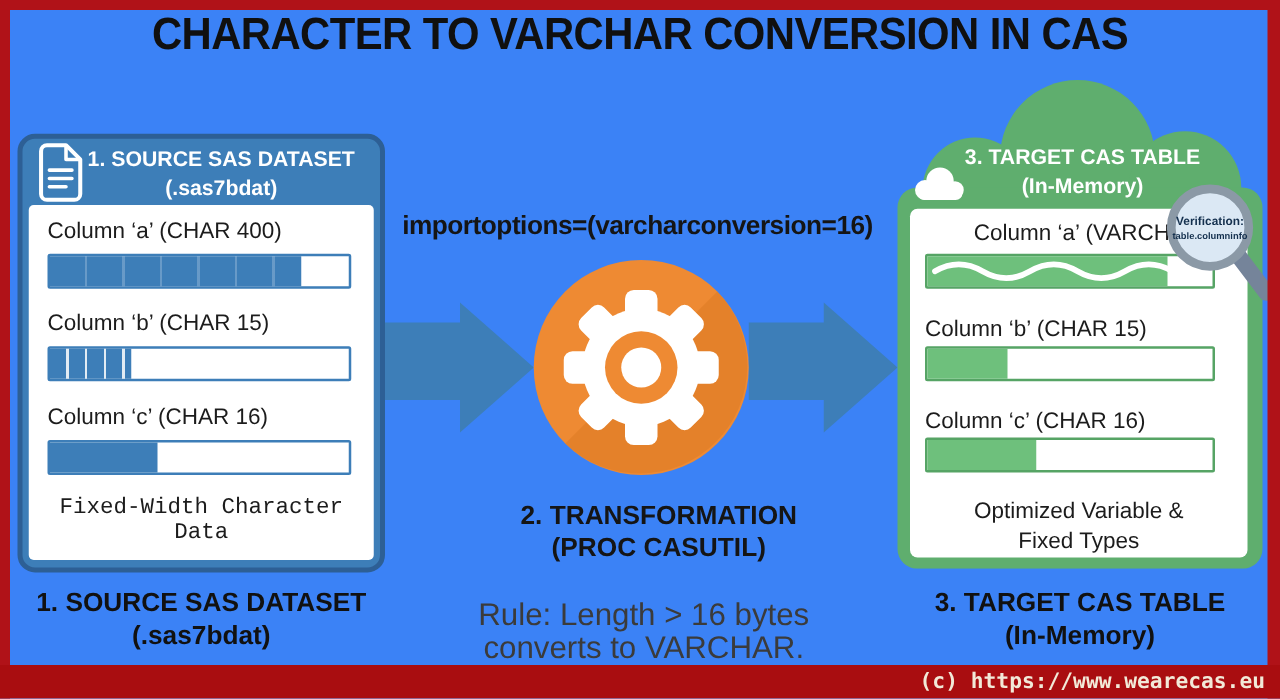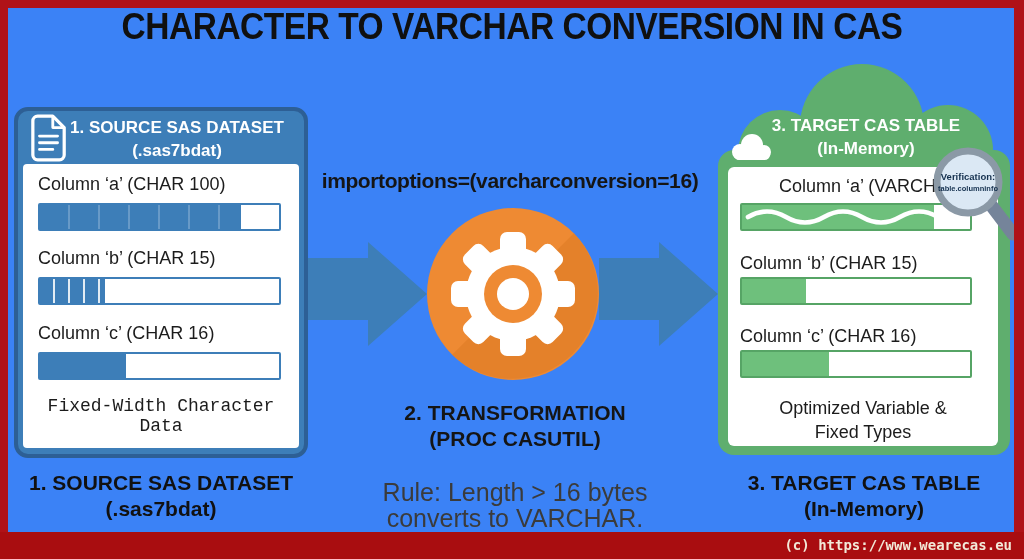--- a/index.html
+++ b/index.html
@@ -5,21 +5,21 @@
   html,body{margin:0;padding:0;}
   .stage{position:relative;width:1024px;height:559px;background:#3b82f6;overflow:hidden;
          font-family:"Liberation Sans",sans-serif;color:#1e1e1e;}
   
   .frame{position:absolute;background:#b01218;z-index:40;}
   .frame-top{left:0;top:0;width:1024px;height:8px;}
   .frame-left{left:0;top:0;width:8px;height:559px;}
   .frame-right{right:0;top:0;width:10px;height:559px;}
   .footerbar{position:absolute;left:0;bottom:0;width:1024px;height:27px;background:#a90d10;z-index:45;
              box-sizing:border-box;text-align:right;padding-right:12px;}
-  .footerbar span{font-family:"DejaVu Sans Mono",monospace;font-weight:bold;font-size:14px;
+  .footerbar span{font-family:"DejaVu Sans Mono",monospace;font-weight:bold;font-size:17px;
              color:#f2e9d8;line-height:27px;}
   
   .title{position:absolute;left:0;top:6px;width:1024px;text-align:center;font-size:36px;font-weight:700;
          color:#101010;transform:scaleX(.93);letter-spacing:-.5px;white-space:nowrap;}
   
   .panel{position:absolute;box-sizing:border-box;}
   .col-label{position:absolute;font-size:18px;color:#1c1c1c;white-space:nowrap;}
   .bar{position:absolute;height:28px;box-sizing:border-box;background:#fff;border-radius:2px;}
   .bar-fill{height:100%;box-sizing:border-box;}
   
@@ -30,21 +30,21 @@
               font-weight:700;font-size:17px;line-height:23px;white-space:nowrap;}
   .bar-blue{border:2px solid #3d7eb8;width:243px;}
   .fill-blue{background:#3d7eb8;}
   .faint-seg{background-image:repeating-linear-gradient(90deg,transparent 0 28px,rgba(255,255,255,.22) 28px 30px);}
   .seg15{background-image:repeating-linear-gradient(90deg,transparent 0 13px,rgba(255,255,255,.85) 13px 15px);}
   .footnote{position:absolute;text-align:center;font-size:18px;color:#1c1c1c;}
   .caption{position:absolute;text-align:center;font-weight:700;font-size:21px;line-height:26px;color:#111;z-index:3;}
   
   .code-line{position:absolute;left:310px;top:169px;width:400px;text-align:center;font-weight:700;
              font-size:21px;letter-spacing:-.4px;color:#151515;white-space:nowrap;}
-  .mid-caption{position:absolute;left:340px;top:400px;width:350px;text-align:center;font-weight:700;
+  .mid-caption{position:absolute;left:352px;top:400px;width:350px;text-align:center;font-weight:700;
                font-size:21px;line-height:26px;color:#151515;}
   .rule-text{position:absolute;left:330px;top:480px;width:370px;text-align:center;font-size:25px;
              line-height:25.5px;color:#3b3b3b;}
   .flow-svg{position:absolute;z-index:1;}
   
   #tgt-panel{left:714px;top:52px;width:300px;height:403px;z-index:2;}
   .tgt-cloud-svg{position:absolute;left:0;top:0;}
   .tgt-header{position:absolute;left:16px;top:62px;width:272px;text-align:center;color:#fff;
               font-weight:700;font-size:17px;line-height:23px;white-space:nowrap;z-index:2;}
   .tgt-white{position:absolute;left:14px;top:115px;width:270px;height:279px;background:#fff;border-radius:6px;z-index:2;}
@@ -97,21 +97,21 @@
       <path d="M8,3 h16 l12,12 v29 a5,5 0 0 1 -5,5 h-23 a5,5 0 0 1 -5,-5 v-36 a5,5 0 0 1 5,-5 z" fill="none" stroke="#ffffff" stroke-width="3.4" stroke-linejoin="round"></path>
       <path d="M24,3 v12 h12" fill="none" stroke="#ffffff" stroke-width="3" stroke-linejoin="round"></path>
       <path d="M10,24 h19 M10,31 h19 M10,38 h14" stroke="#ffffff" stroke-width="3" stroke-linecap="round"></path>
     </svg>
     <div class="src-header">
       <div>1. SOURCE SAS DATASET</div>
       <div>(.sas7bdat)</div>
     </div>
     <div class="src-white"></div>
 
-    <div class="col-label" style="left:20px;top:63px;">Column ‘a’ (CHAR 100)</div>
+    <div class="col-label" style="left:20px;top:63px;">Column ‘a’ (CHAR 400)</div>
     <div class="bar bar-blue" style="left:20px;top:92px;">
       <div class="bar-fill fill-blue faint-seg" style="width: 84%;"></div>
     </div>
 
     <div class="col-label" style="left:20px;top:137px;">Column ‘b’ (CHAR 15)</div>
     <div class="bar bar-blue" style="left:20px;top:166px;">
       <div class="bar-fill fill-blue seg15" style="width: 27%;"></div>
     </div>
 
     <div class="col-label" style="left:20px;top:212px;">Column ‘c’ (CHAR 16)</div>

